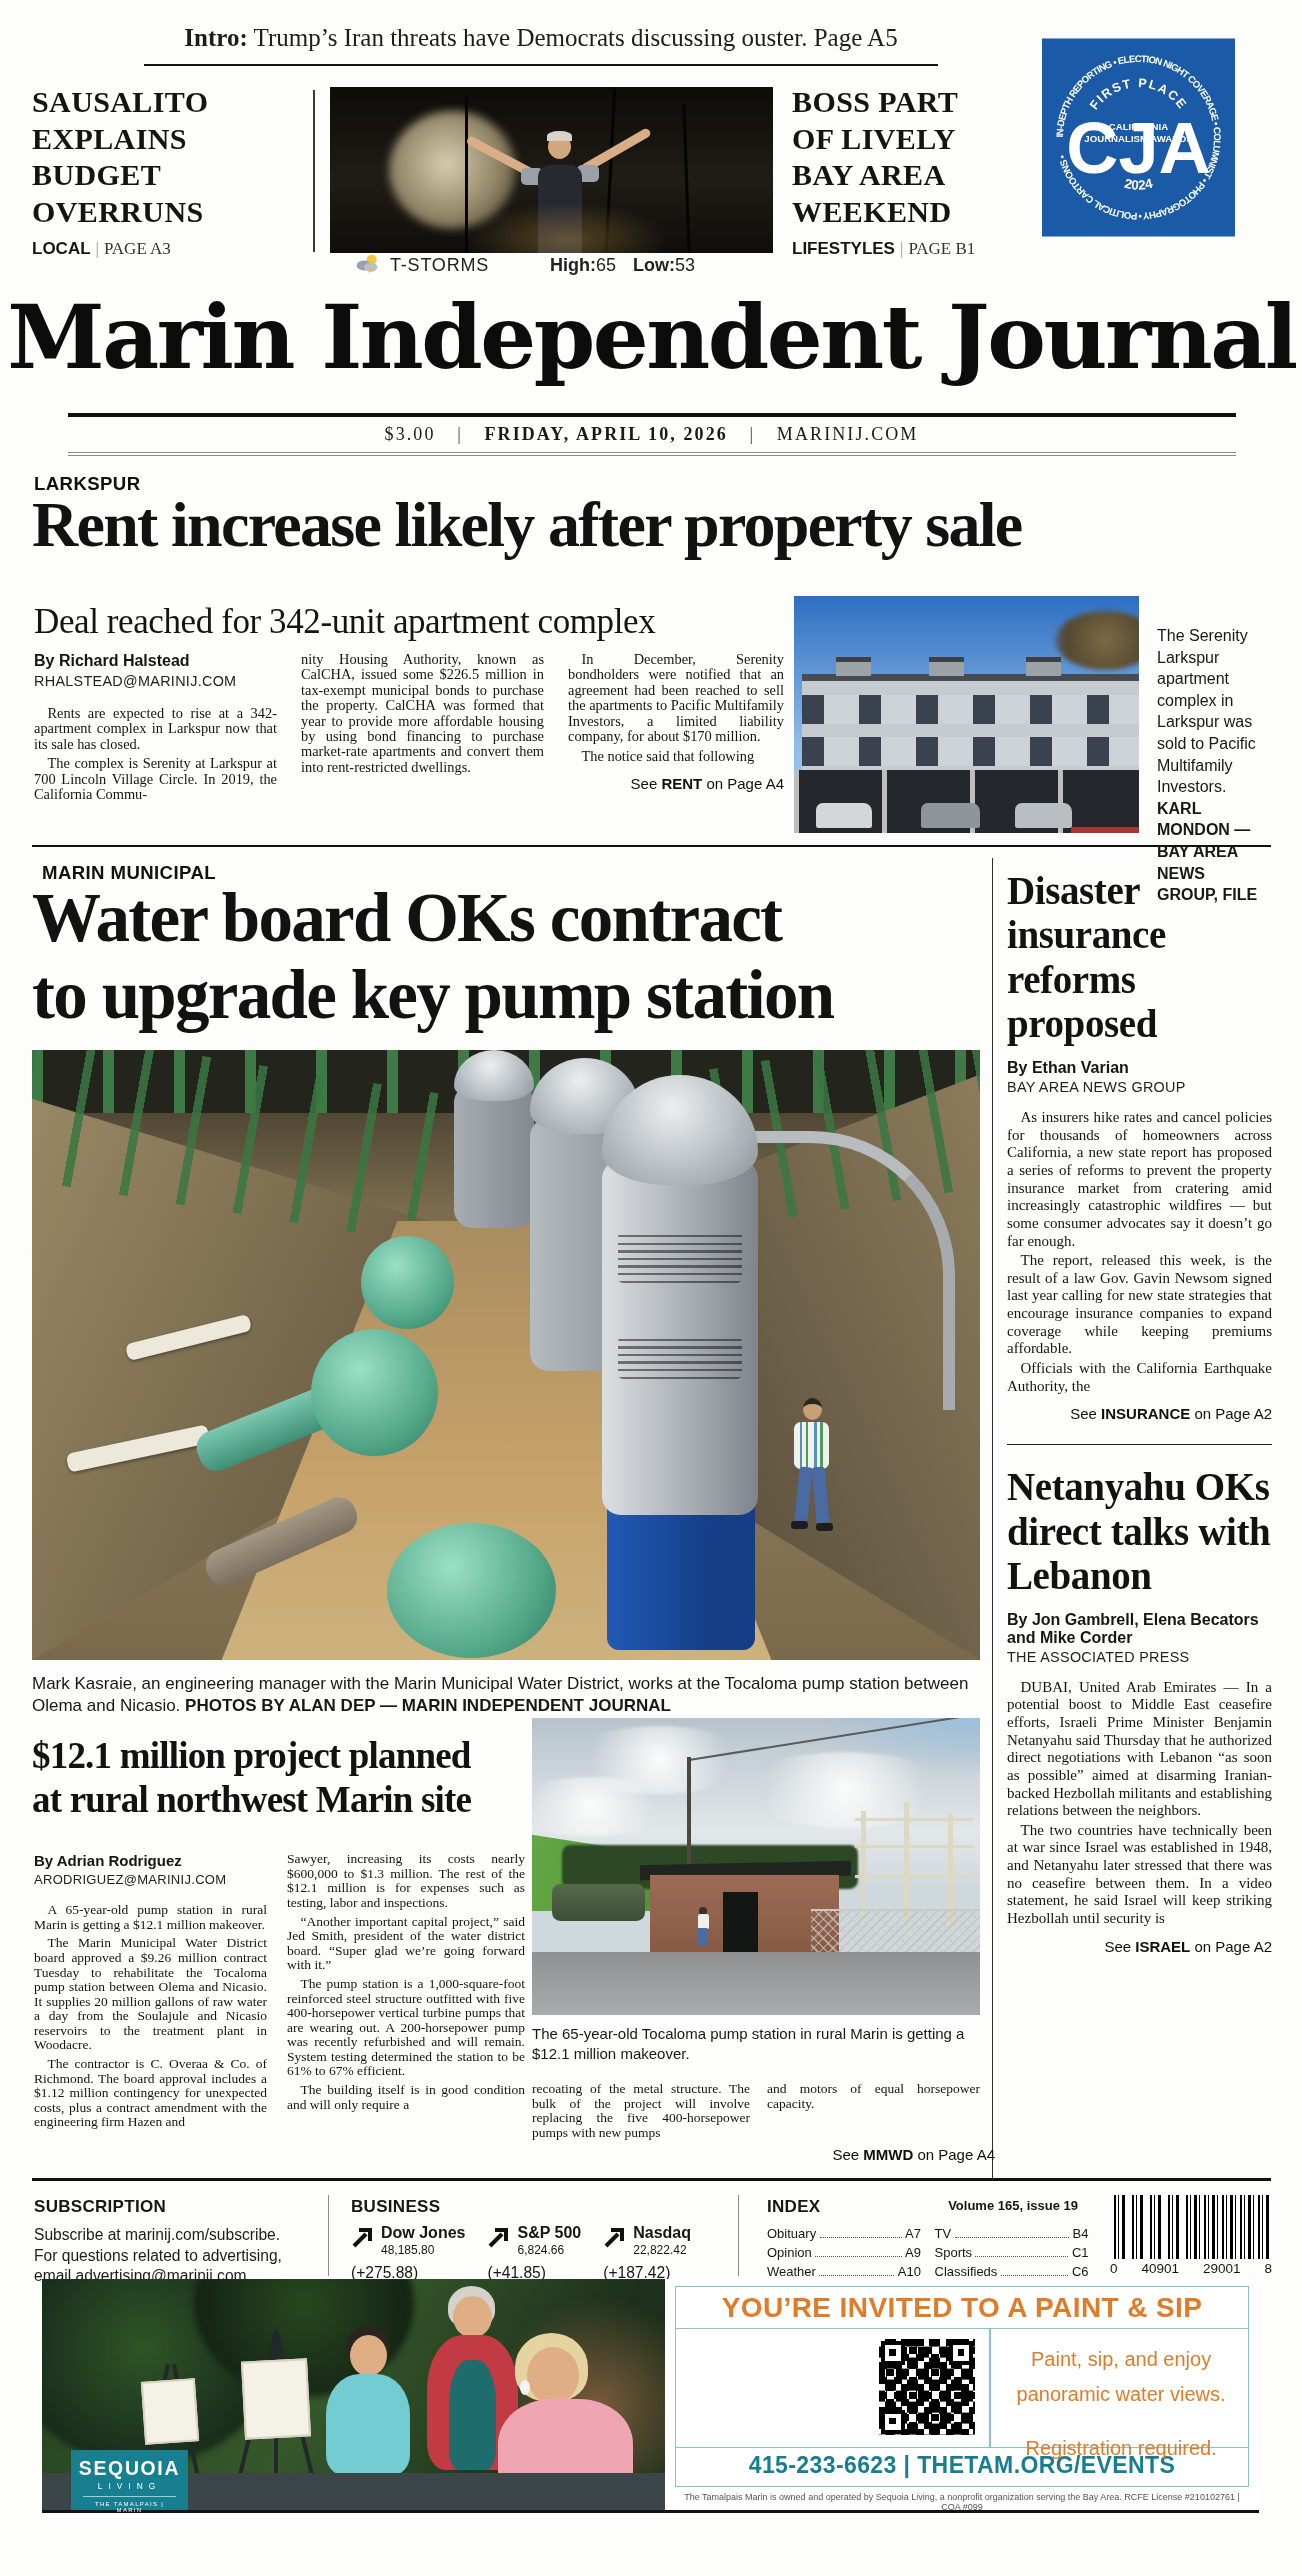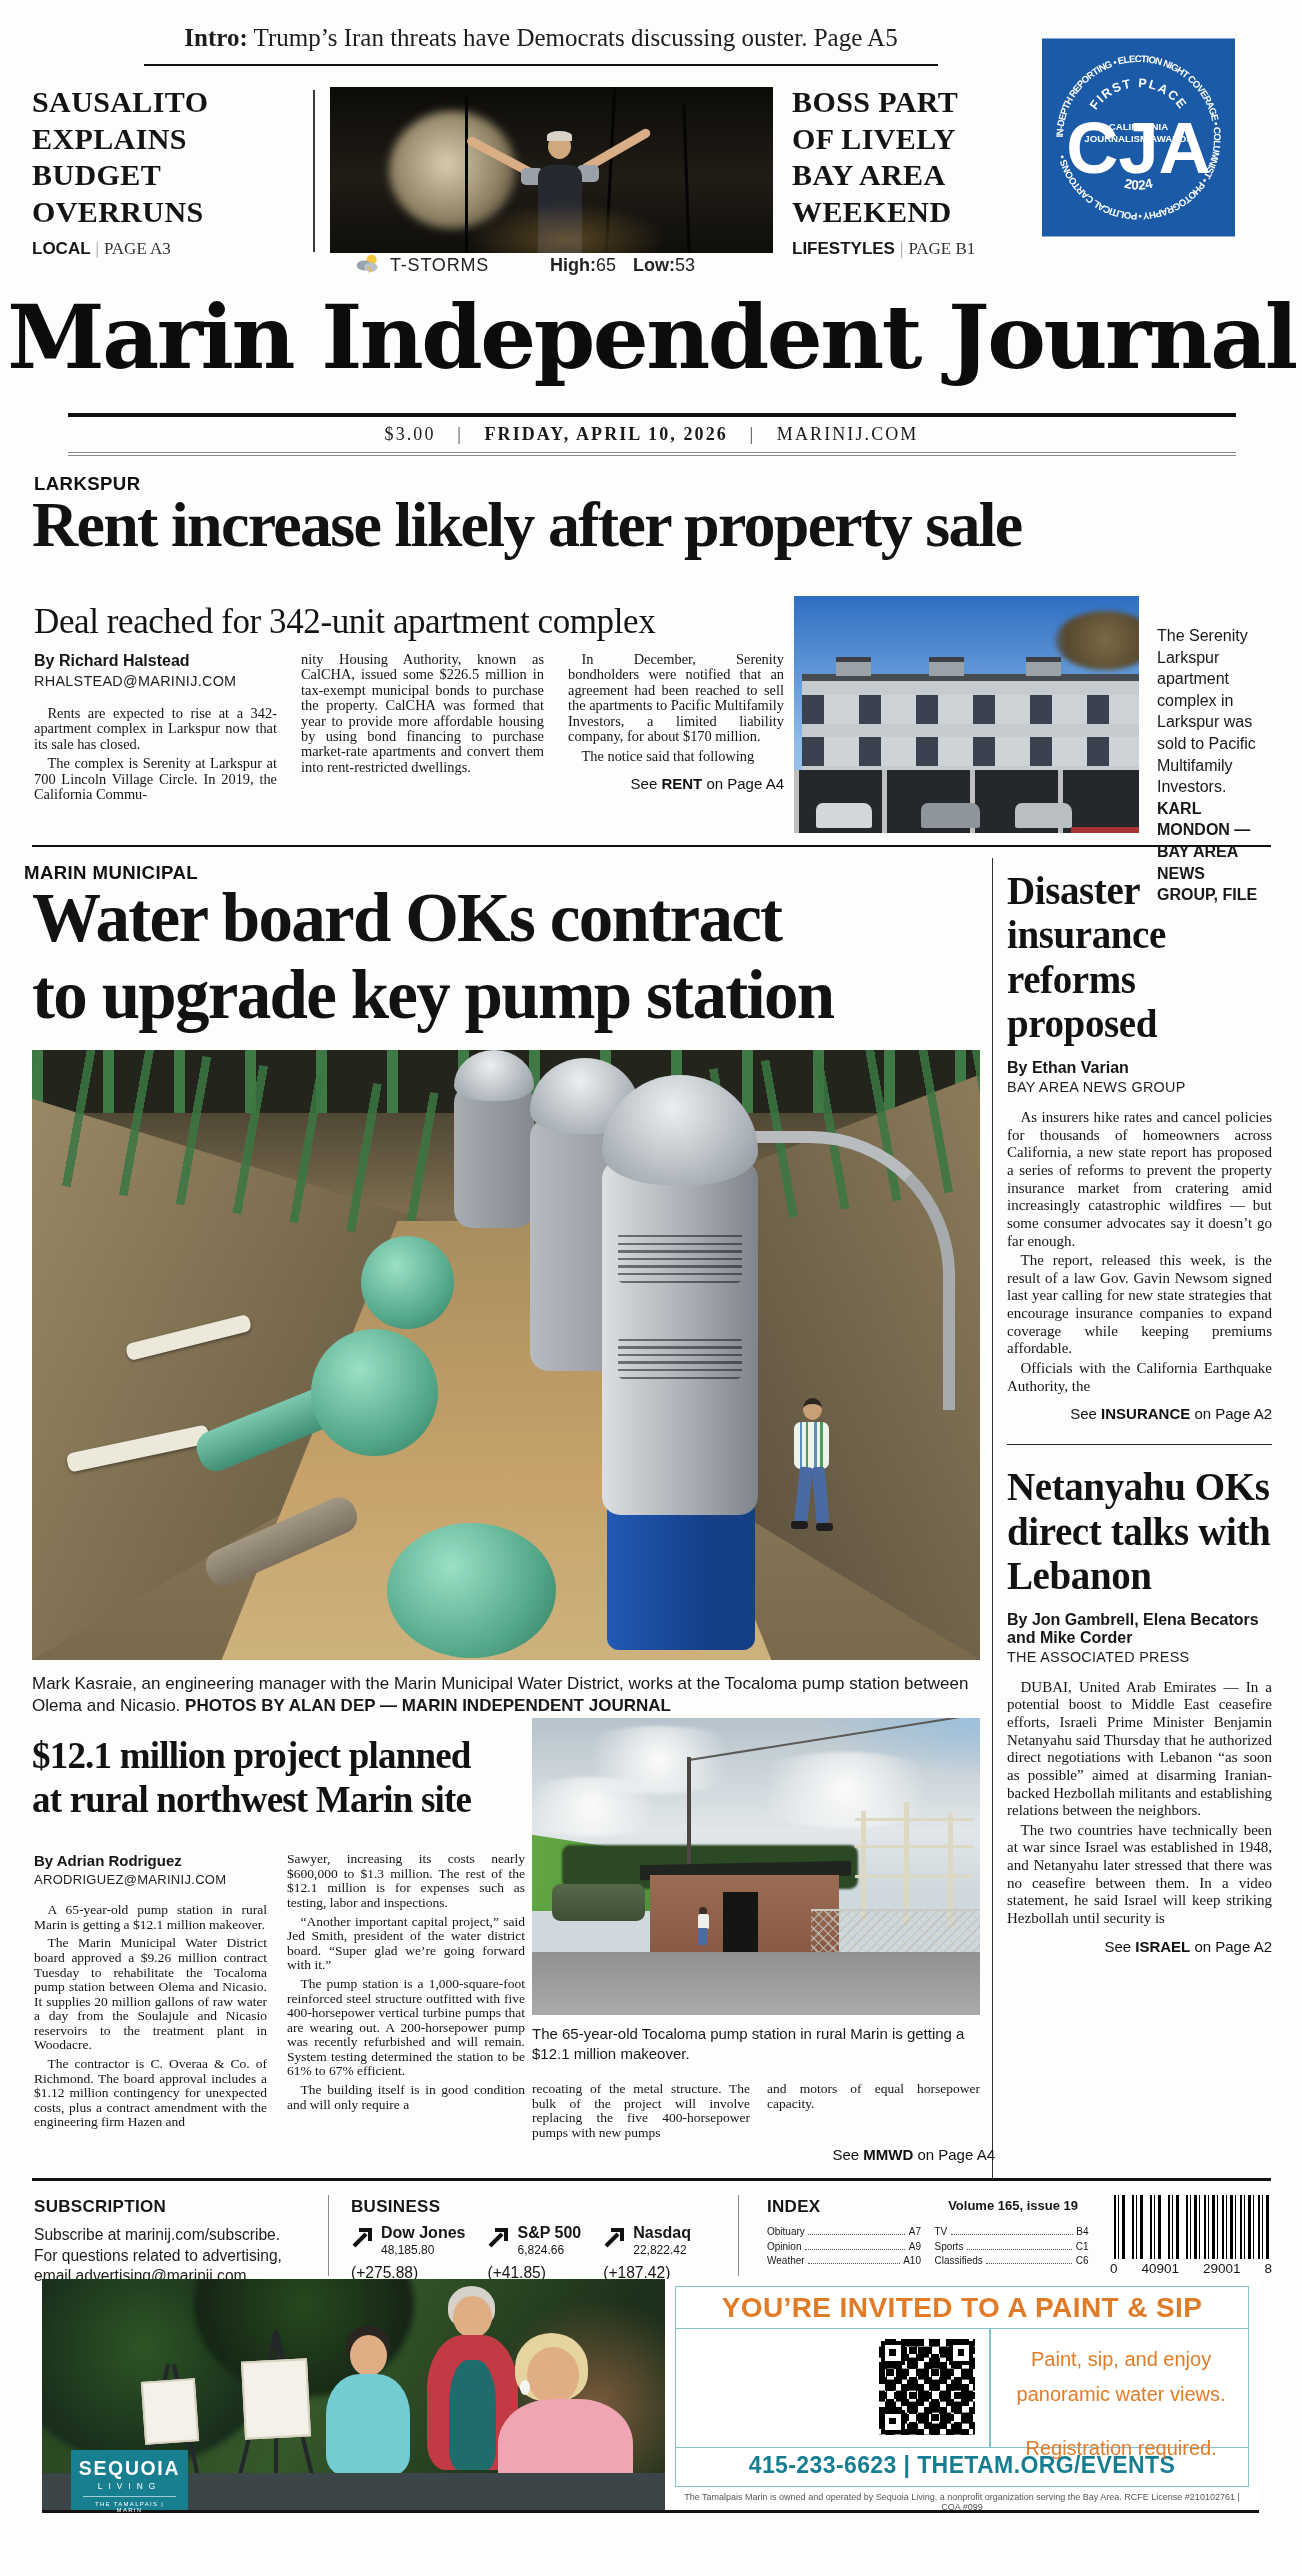--- a/index.html
+++ b/index.html
@@ -87,21 +87,21 @@
   .apt-win { position:absolute; left:0; right:0; height:29px;
              background:repeating-linear-gradient(90deg,#39424e 0 22px,#ced3d7 22px 57px); }
   .apt-dormer { position:absolute; width:35px; height:18.6px; background:#9ba2a8; border-top:5px solid #3c4146; top:-24px; }
   .apt-carport { position:absolute; left:0; right:0; bottom:0; height:63px; background:#24272b; }
   .apt-post { position:absolute; top:0; bottom:0; left:0; right:0;
               background:repeating-linear-gradient(90deg,#d9d9d9 0 5px, rgba(0,0,0,0) 5px 88px); opacity:.85; }
   .apt-car { position:absolute; bottom:5px; height:25px; border-radius:6.8px 8.4px 2.5px 2.5px; }
   .apt-curb { position:absolute; right:0; bottom:0; width:68px; height:6px; background:#a83434; }
 
   
-  .water-kicker { left:24px; top:862px; }
+  .water-kicker { left:42px; top:862px; }
   .water-hl { left:32px; top:880px; width:956px; font-size:69px; letter-spacing:-1.7px; line-height:1.12; }
   .vrule-rail { left:992px; top:858px; width:0.8px; height:1320px; background:#2e2e2e; }
   .water-cap { left:32px; top:1673px; width:950px; font-size:17px; line-height:1.32; }
 
   
   .photo-pump { left:32px; top:1050px; width:948px; height:610px; overflow:hidden;
                 background:linear-gradient(180deg,#26231a 0%,#4c4433 9%,#7b6c4e 26%,#8b7b5b 60%,#7a6a4c 100%); }
   .pp-ceil { position:absolute; left:0; top:0; right:0; height:63px; background:#23251c; }
   .pp-ribs { position:absolute; left:0; top:0; right:0; height:63px;
              background:repeating-linear-gradient(90deg,#3f7a46 0 11px, rgba(0,0,0,0) 11px 71px); }
@@ -195,21 +195,21 @@
   .foot-biz { left:351px; top:2197px; width:372px; }
   .tickers { display:flex; gap:22px; margin-top:6.8px; }
   .ticker { position:relative; padding-left:30px; }
   .ticker svg { position:absolute; left:0; top:1.7px; }
   .ticker .tname { font-weight:bold; font-size:16px; }
   .ticker .tval  { font-size:12px; margin-top:1.7px; }
   .ticker .tchg  { font-size:15.6px; margin:6.8px 0 0 -30px; }
   .foot-index { left:767px; top:2197px; width:331px; }
   .idx-cols { display:flex; gap:13.5px; margin-top:8.4px; }
   .idx-col { width:154px; }
-  .idx-row { display:flex; align-items:baseline; font-size:10px; line-height:1.45; }
+  .idx-row { display:flex; align-items:baseline; font-size:13px; line-height:1.45; }
   .idx-dots { flex:1; border-bottom:1.7px dotted #555; margin:0 3.4px 3.4px; }
   .foot-vol { left:929px; top:2198px; width:149px; text-align:right; font-size:13px; font-weight:bold; }
   .barcode { left:1114px; top:2195px; width:155px; height:64px; background:
       repeating-linear-gradient(90deg,#000 0 1.7px,#fff 1.7px 4.2px,#000 4.2px 5px,#fff 5px 7.6px,#000 7.6px 11px,#fff 11px 13.5px,#000 13.5px 14.4px,#fff 14.4px 18px); }
   .barcode-digits { left:1110px; top:2261px; width:162px; display:flex; justify-content:space-between; font-size:13.5px; }
 
   
   .ad { left:42px; top:2279px; width:1217px; height:234px; border-bottom:3.4px solid #131313; background:#fff; }
   .ad-photo { position:absolute; left:0; top:0; width:623px; height:231px; overflow:hidden;
               background:linear-gradient(120deg,#24421f,#35582a 45%,#1d301b 80%); }

